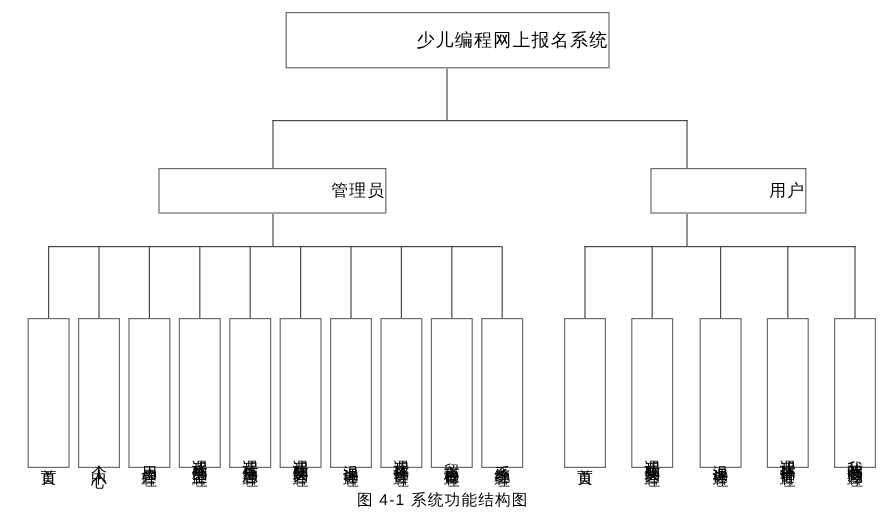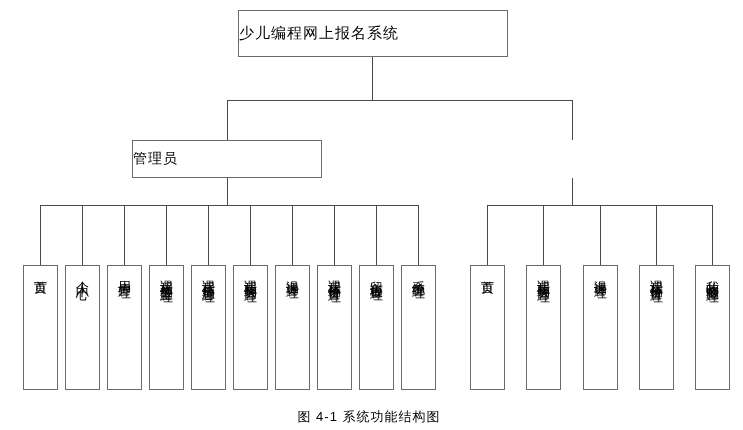--- a/index.html
+++ b/index.html
@@ -12,21 +12,21 @@
   }
   #diagram{position:absolute;left:0;top:0;width:743px;height:430px;}
 
   .box{
     position:absolute;
     box-sizing:border-box;
     border:1px solid #6b6b6b;
     background:#ffffff;
     display:flex;
     align-items:center;
-    justify-content:flex-start;
+    justify-content:flex-end;
     color:#000000;
     z-index:3;
   }
   .box.title-box{
     left:238px; top:10px; width:270px; height:47px;
     font-size:15px; letter-spacing:1px;
   }
   .box.lvl2{
     height:38px;
     font-size:14px; letter-spacing:1px;
@@ -73,20 +73,23 @@
     <span>少儿编程网上报名系统</span>
   </div>
 
   <div class="line vline" style="left:372px;top:57px;height:43px;"></div>
   <div class="line hline" style="left:227px;top:100px;width:346px;"></div>
   <div class="line vline" style="left:227px;top:100px;height:40px;"></div>
   <div class="line vline" style="left:572px;top:100px;height:40px;"></div>
 
   <div class="box lvl2 admin-node">
     <span>管理员</span>
+  </div>
+  <div class="box lvl2 user-node">
+    <span>用户</span>
   </div>
 
   <div class="line vline" style="left:227px;top:178px;height:27px;"></div>
   <div class="line hline" style="left:40px;top:205px;width:378px;"></div>
 
   <div class="line vline" style="left:572px;top:178px;height:27px;"></div>
   <div class="line hline" style="left:487px;top:205px;width:226px;"></div>
 
   <div class="line vline" style="left:40px;top:205px;height:60px;"></div>
   <div class="line vline" style="left:82px;top:205px;height:60px;"></div>

